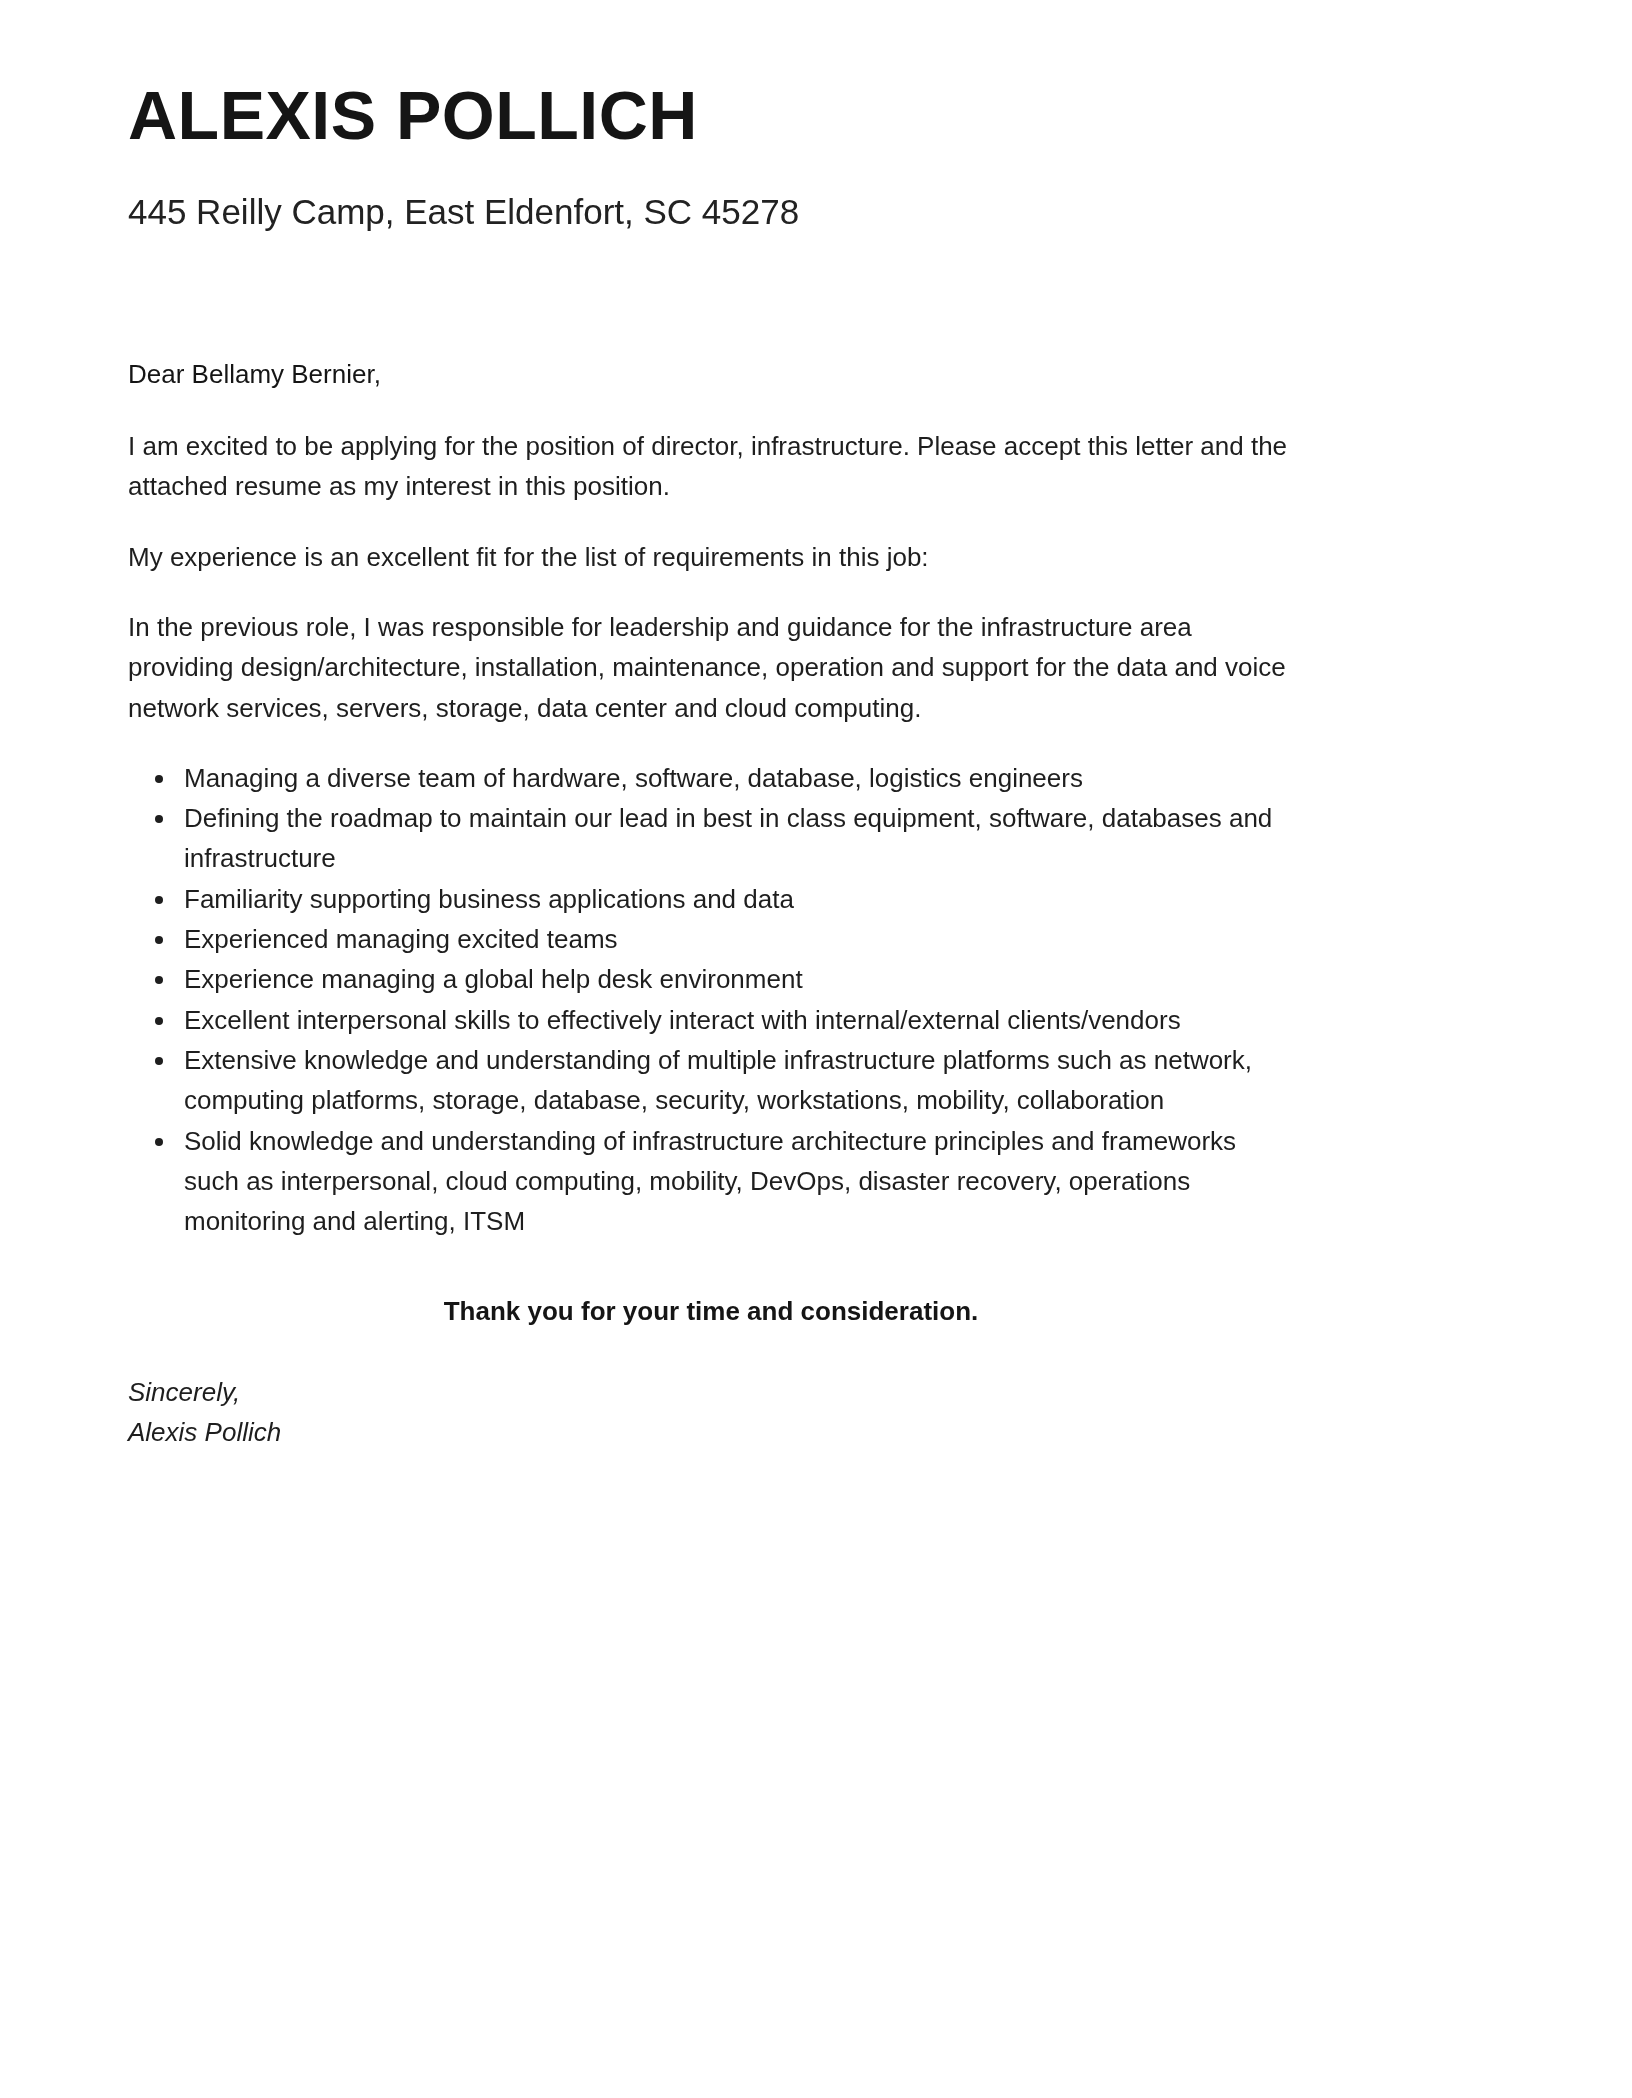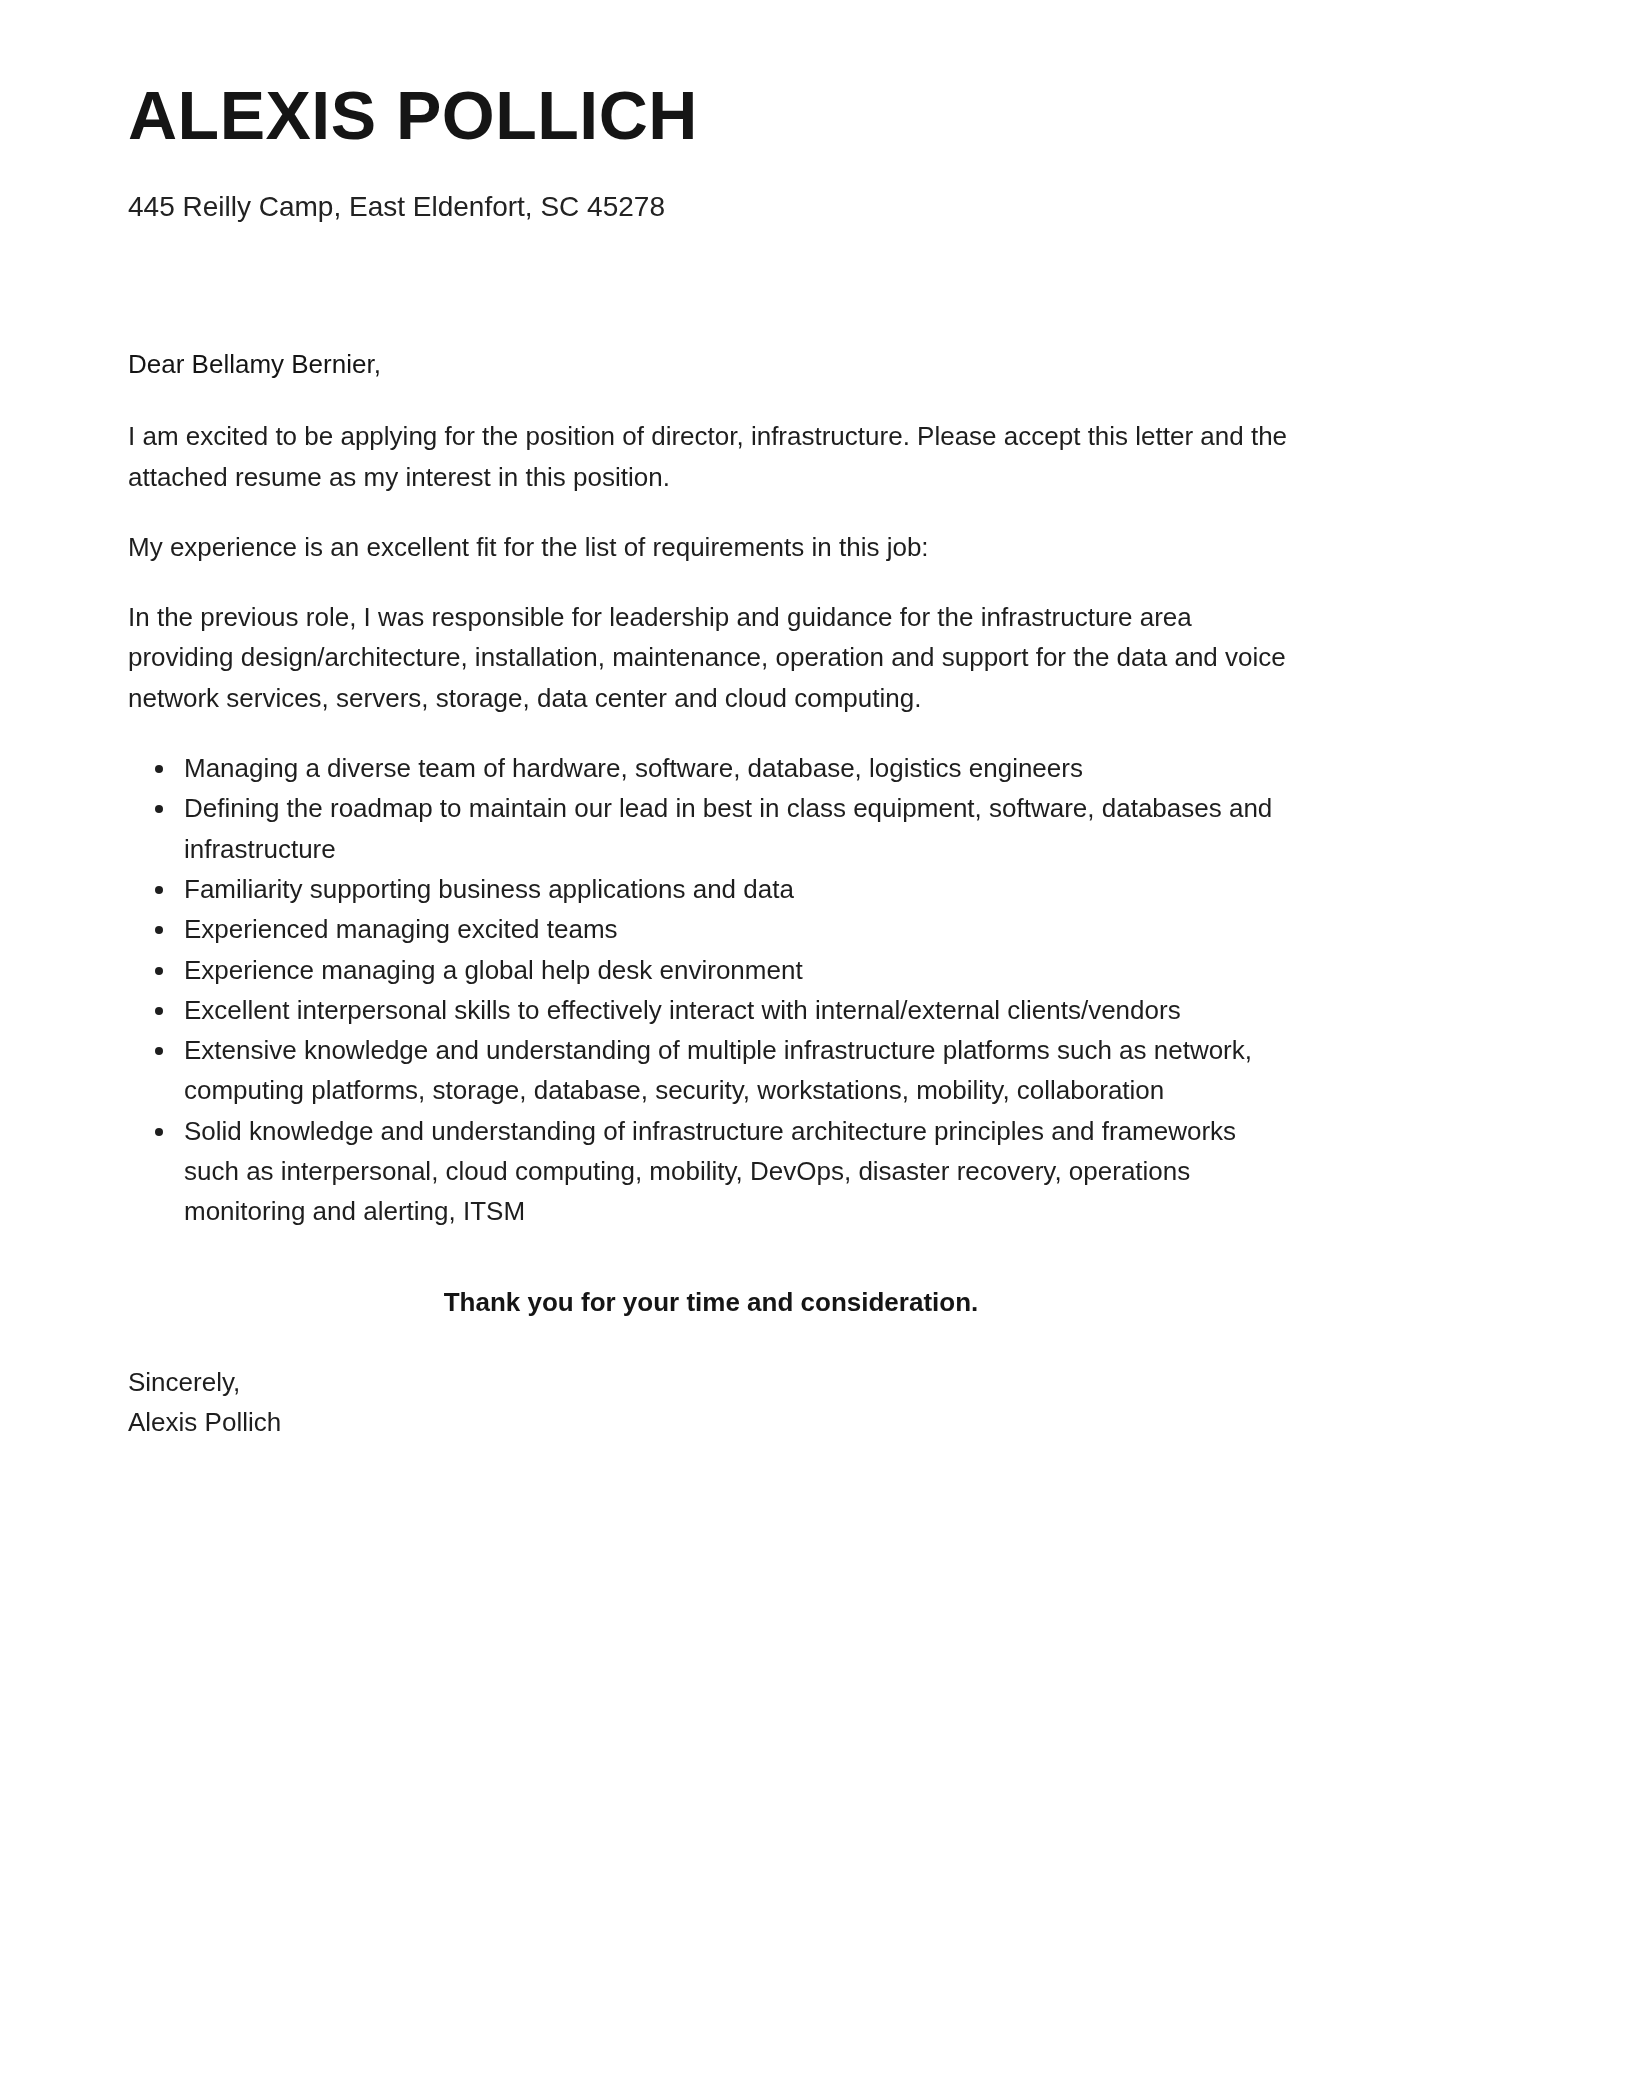--- a/index.html
+++ b/index.html
@@ -22,21 +22,21 @@
   }
   .applicant-name {
     font-size: 68px;
     font-weight: 700;
     letter-spacing: 0.5px;
     color: #151515;
     margin: 0 0 34px 0;
     line-height: 1.1;
   }
   .applicant-address {
-    font-size: 28px;
+    font-size: 35px;
     color: #222222;
     margin: 0 0 118px 0;
     line-height: 1.4;
   }
   .salutation {
     font-size: 26px;
     font-weight: 400;
     color: #151515;
     margin: 0 0 32px 0;
     line-height: 1.55;
@@ -66,20 +66,21 @@
     color: #151515;
     margin: 50px 0 0 0;
     line-height: 1.55;
     text-align: center;
   }
   .signoff-block {
     margin-top: 40px;
     font-size: 26px;
     line-height: 1.55;
     color: #1e1e1e;
+    font-style: italic;
   }
   .signoff-block div { margin: 0; }
 </style>
 </head>
 <body>
 
 <div class="page">
 
   <header>
     <h1 class="applicant-name">ALEXIS POLLICH</h1>

